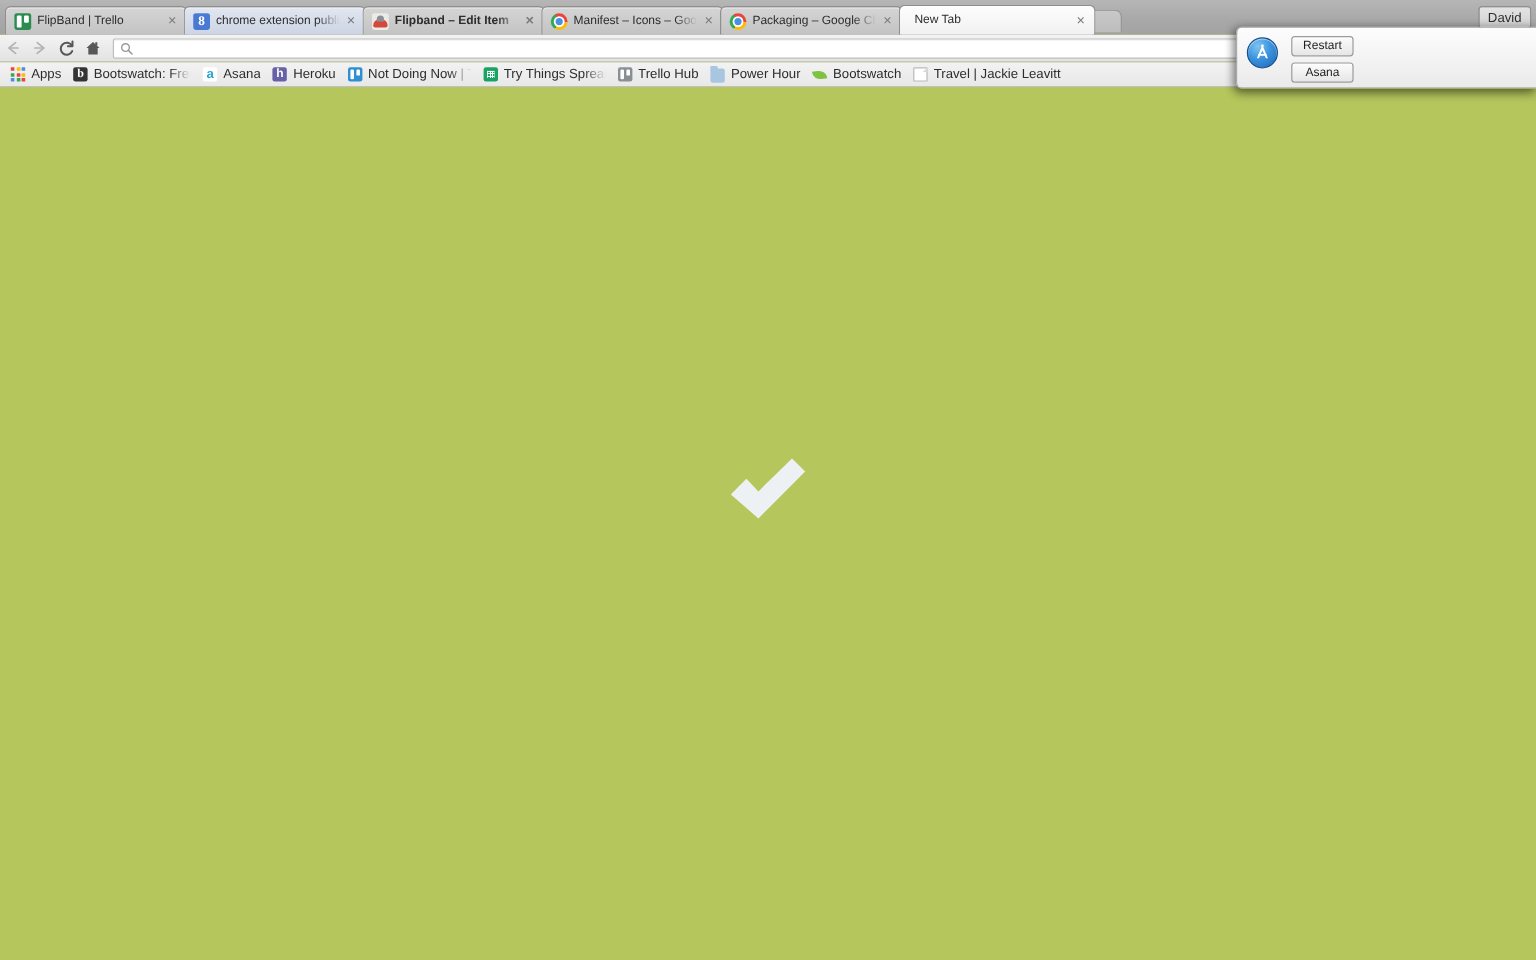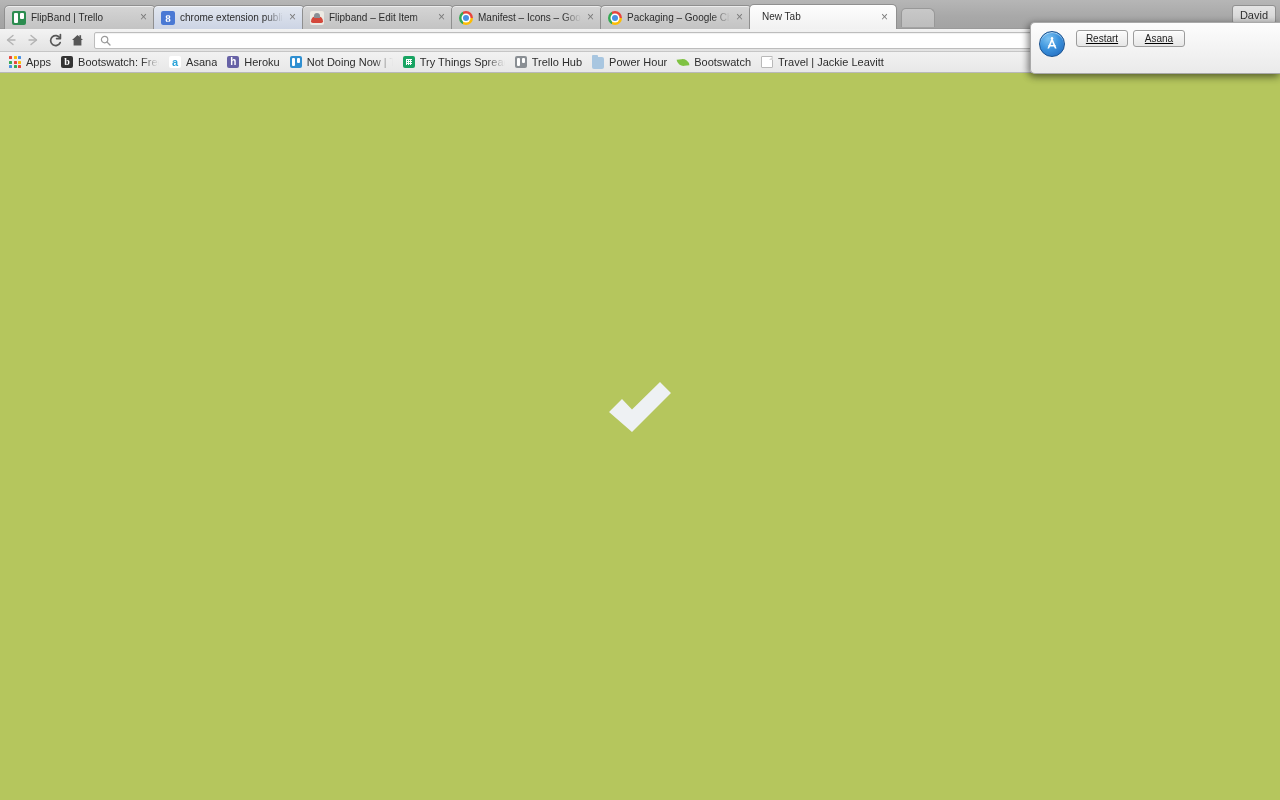--- a/index.html
+++ b/index.html
@@ -256,22 +256,22 @@
   #appstore-icon svg { position:absolute; left:3px; top:3px; }
   #notif-text { flex:1 1 auto; min-width:0; }
   #notif-title {
     font-size:11px; font-weight:bold; color:#171717;
     white-space:nowrap; line-height:13px; margin-bottom:1px;
   }
   .notif-line {
     font-size:10px; color:#3b3b3b; line-height:11.5px; white-space:nowrap;
   }
   #notif-buttons {
-    flex:0 0 52px; display:flex; gap:5px;
-    margin-left:4px; padding-top:1px;text-decoration:underline;
+    flex:0 0 52px; display:flex; flex-direction:column; gap:5px;
+    margin-left:4px; padding-top:1px;
   }
   .notif-btn {
     height:17px; width:52px;
     background:linear-gradient(to bottom,#fcfcfc,#e6e6e6);
     border:1px solid #9c9c9c; border-radius:3px;
     font-size:10px; color:#1d1d1d; line-height:15px; text-align:center;
     box-shadow:0 1px 0 rgba(255,255,255,.8) inset;
   }
 </style>
 </head>
@@ -286,39 +286,39 @@
       <span class="tab-title">FlipBand | Trello</span>
       <span class="tab-close">×</span>
     </div>
 
     <div class="tab hovered" style="left:153px; width:152px;">
       <span class="tab-favicon fav-google8"></span>
       <span class="tab-title">chrome extension publish</span>
       <span class="tab-close">×</span>
     </div>
 
-    <div class="tab" style="left:302px; width:152px;">
+    <div class="tab" style="left:302px; width:152px;font-weight:bold;">
       <span class="tab-favicon fav-flipband"></span>
       <span class="tab-title">Flipband – Edit Item</span>
       <span class="tab-close">×</span>
     </div>
 
     <div class="tab" style="left:451px; width:152px;">
       <span class="tab-favicon fav-chrome"></span>
       <span class="tab-title">Manifest – Icons – Google</span>
       <span class="tab-close">×</span>
     </div>
 
     <div class="tab" style="left:600px; width:152px;">
       <span class="tab-favicon fav-chrome"></span>
       <span class="tab-title">Packaging – Google Chrome</span>
       <span class="tab-close">×</span>
     </div>
 
-    <div class="tab active" style="left:749px; width:148px; padding-left:12px;gap:24px;">
+    <div class="tab active" style="left:749px; width:164px; padding-left:12px;gap:24px;">
       <span class="tab-title">New Tab</span>
       <span class="tab-close">×</span>
     </div>
 
     <div id="newtab-btn" style="left:901px;"></div>
 
     <div id="profile-btn">David</div>
   </div>
 
   <div id="toolbar">

